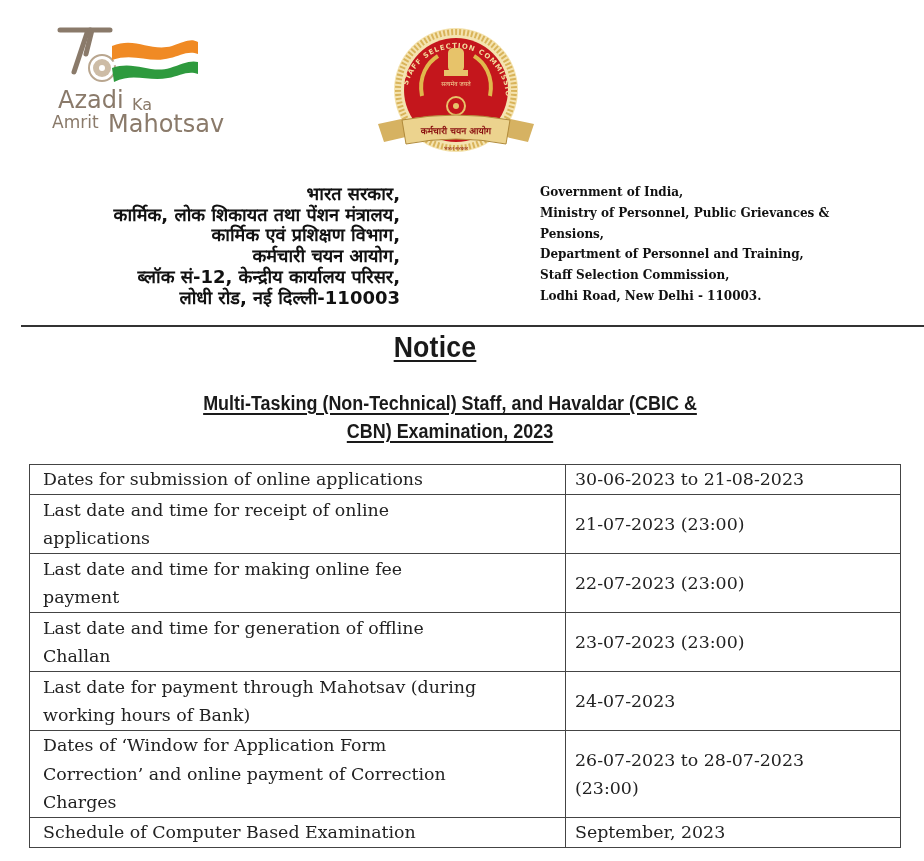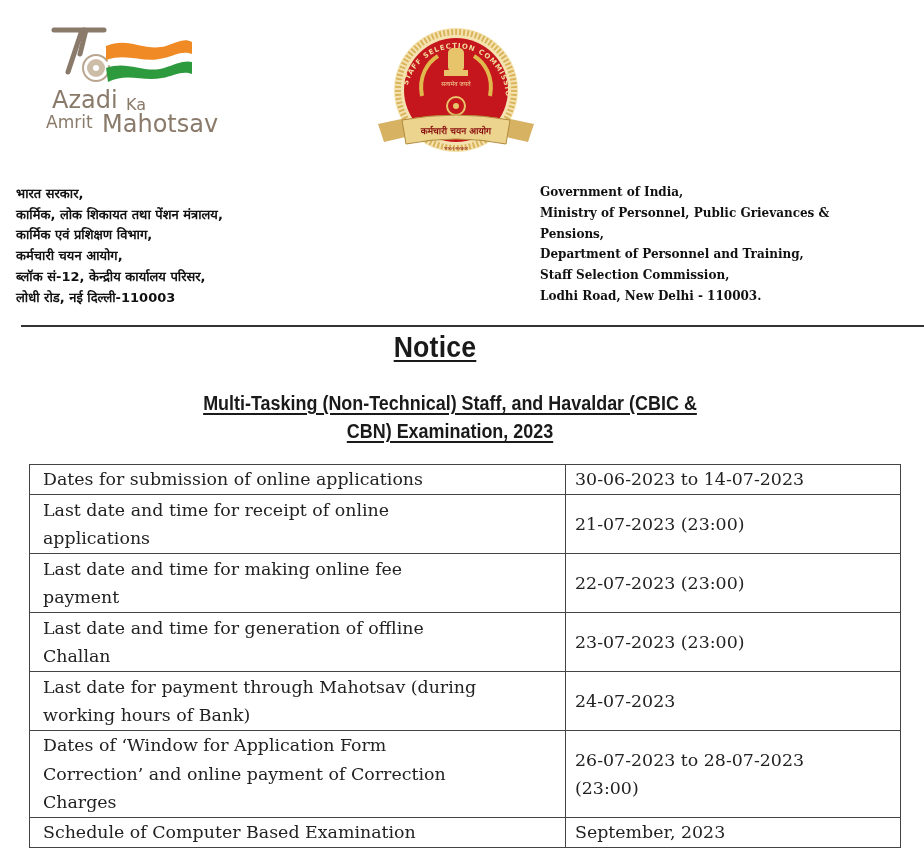--- a/index.html
+++ b/index.html
@@ -1,26 +1,27 @@
 <!DOCTYPE html>
 <html><head>
   <meta charset="utf-8">
   <style>
     html, body { margin: 0; padding: 0; background: #ffffff; }
     body { width: 924px; height: 861px; position: relative; overflow: hidden; color: #1a1a1a; }
 
     
-    .logo-aka { position: absolute; left: 44px; top: 24px; width: 190px; height: 120px; }
+    .logo-aka { position: absolute; left: 50px; top: 24px; width: 190px; height: 120px; }
     .logo-ssc { position: absolute; left: 376px; top: 26px; width: 160px; height: 140px; }
 
     
     .addr-hi {
-      position: absolute; right: 568px; top: 184px; width: 340px;
+      position: absolute; right: 524px; top: 184px; width: 340px;
+      text-align: right;
       font-family: "DejaVu Sans", sans-serif; font-weight: bold;
-      font-size: 13px; line-height: 20.7px; color: #111;
+      font-size: 18px; line-height: 20.7px; color: #111;
     }
     .addr-en {
       position: absolute; left: 540px; top: 182px; width: 380px;
       font-family: "DejaVu Serif", serif; font-weight: bold;
       font-size: 12px; line-height: 20.8px; color: #111;
     }
     .addr-en div, .addr-hi div { white-space: nowrap; }
 
     .rule { position: absolute; left: 21px; top: 325px; width: 903px; height: 2px; background: #333; }
 
@@ -135,21 +136,21 @@
 
 <div class="exam-title">
   <div><span>Multi-Tasking (Non-Technical) Staff, and Havaldar (CBIC &amp;</span></div>
   <div><span>CBN) Examination, 2023</span></div>
 </div>
 
 <table class="schedule">
   <tbody>
     <tr class="r1">
       <td class="label"><span>Dates for submission of online applications</span></td>
-      <td class="value"><span>30-06-2023 to 14-07-2023</span></td>
+      <td class="value"><span>30-06-2023 to 21-08-2023</span></td>
     </tr>
     <tr class="r2">
       <td class="label"><span>Last date and time for receipt of online</span><br><span>applications</span></td>
       <td class="value"><span>21-07-2023 (23:00)</span></td>
     </tr>
     <tr class="r2">
       <td class="label"><span>Last date and time for making online fee</span><br><span>payment</span></td>
       <td class="value"><span>22-07-2023 (23:00)</span></td>
     </tr>
     <tr class="r2">

